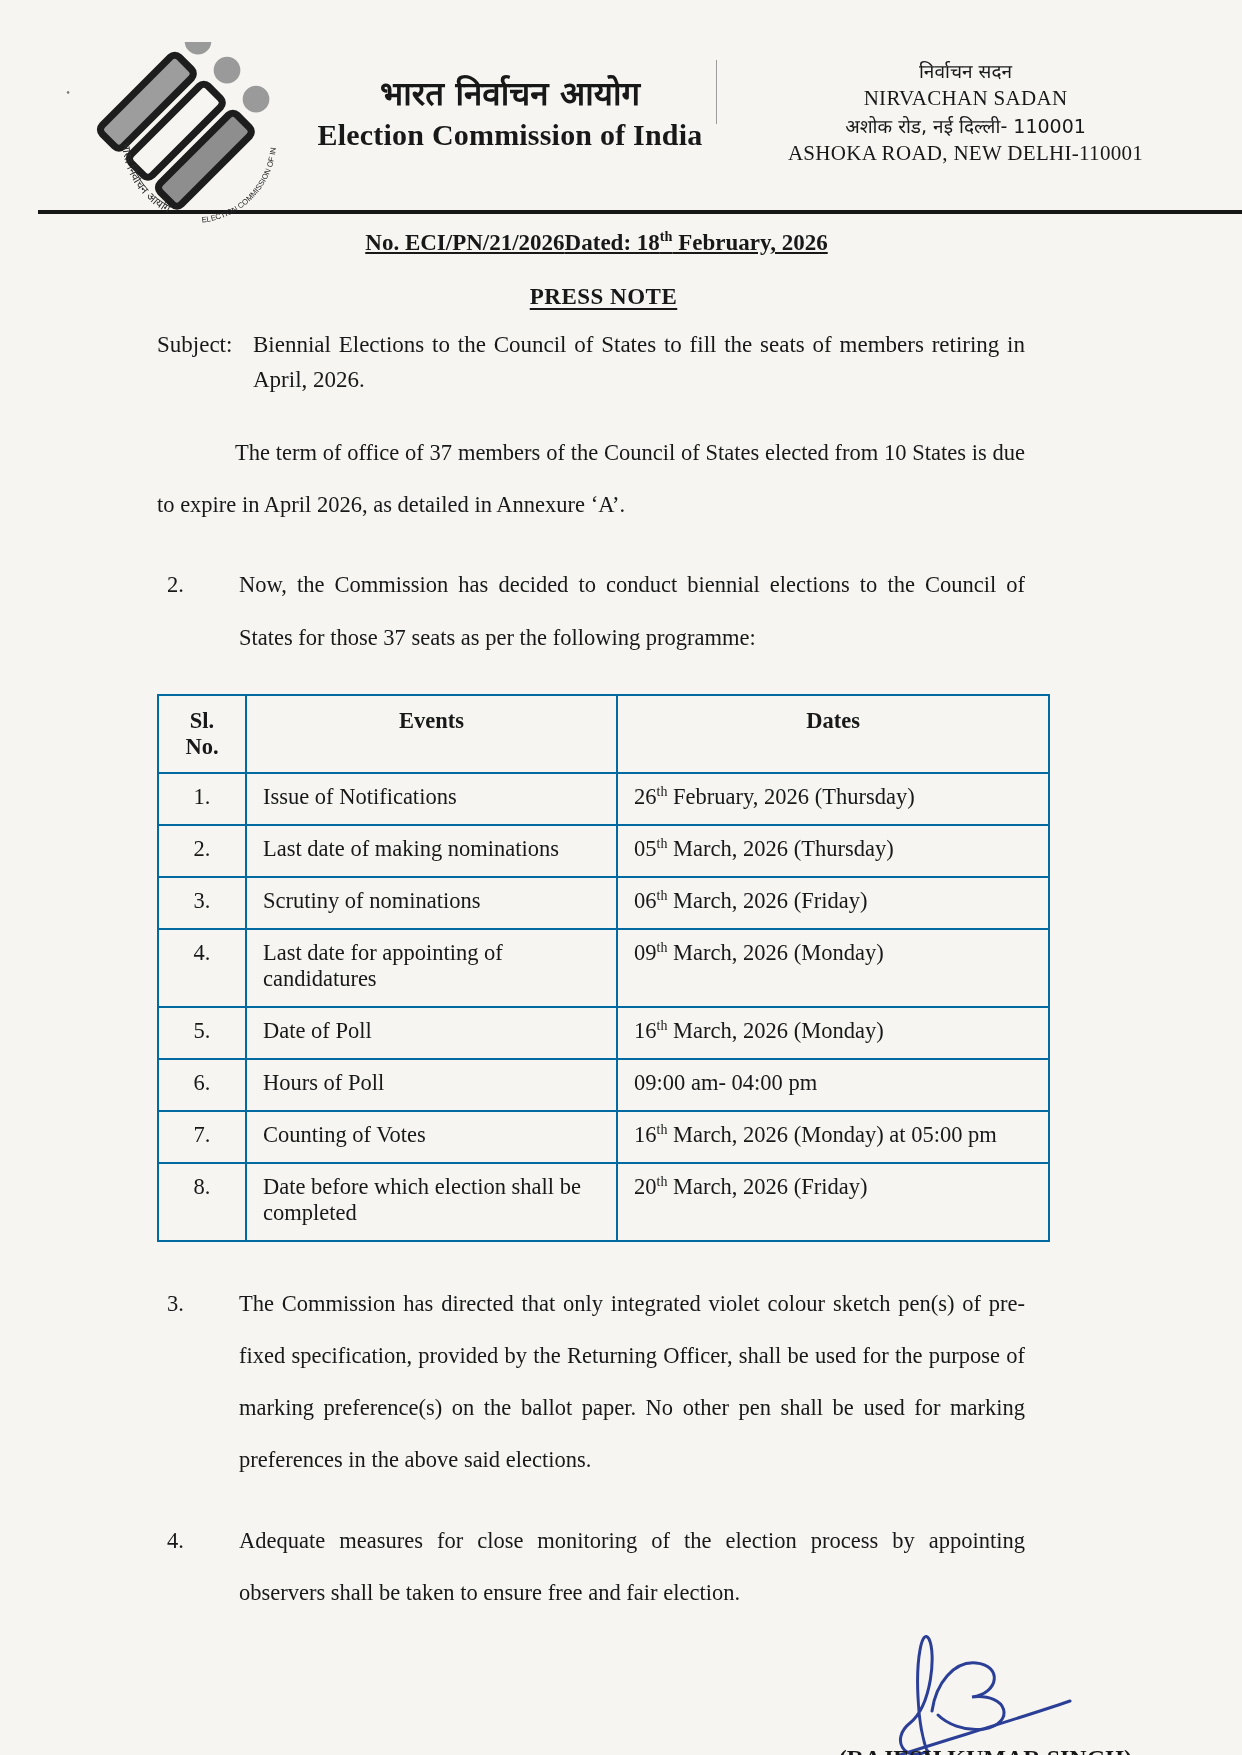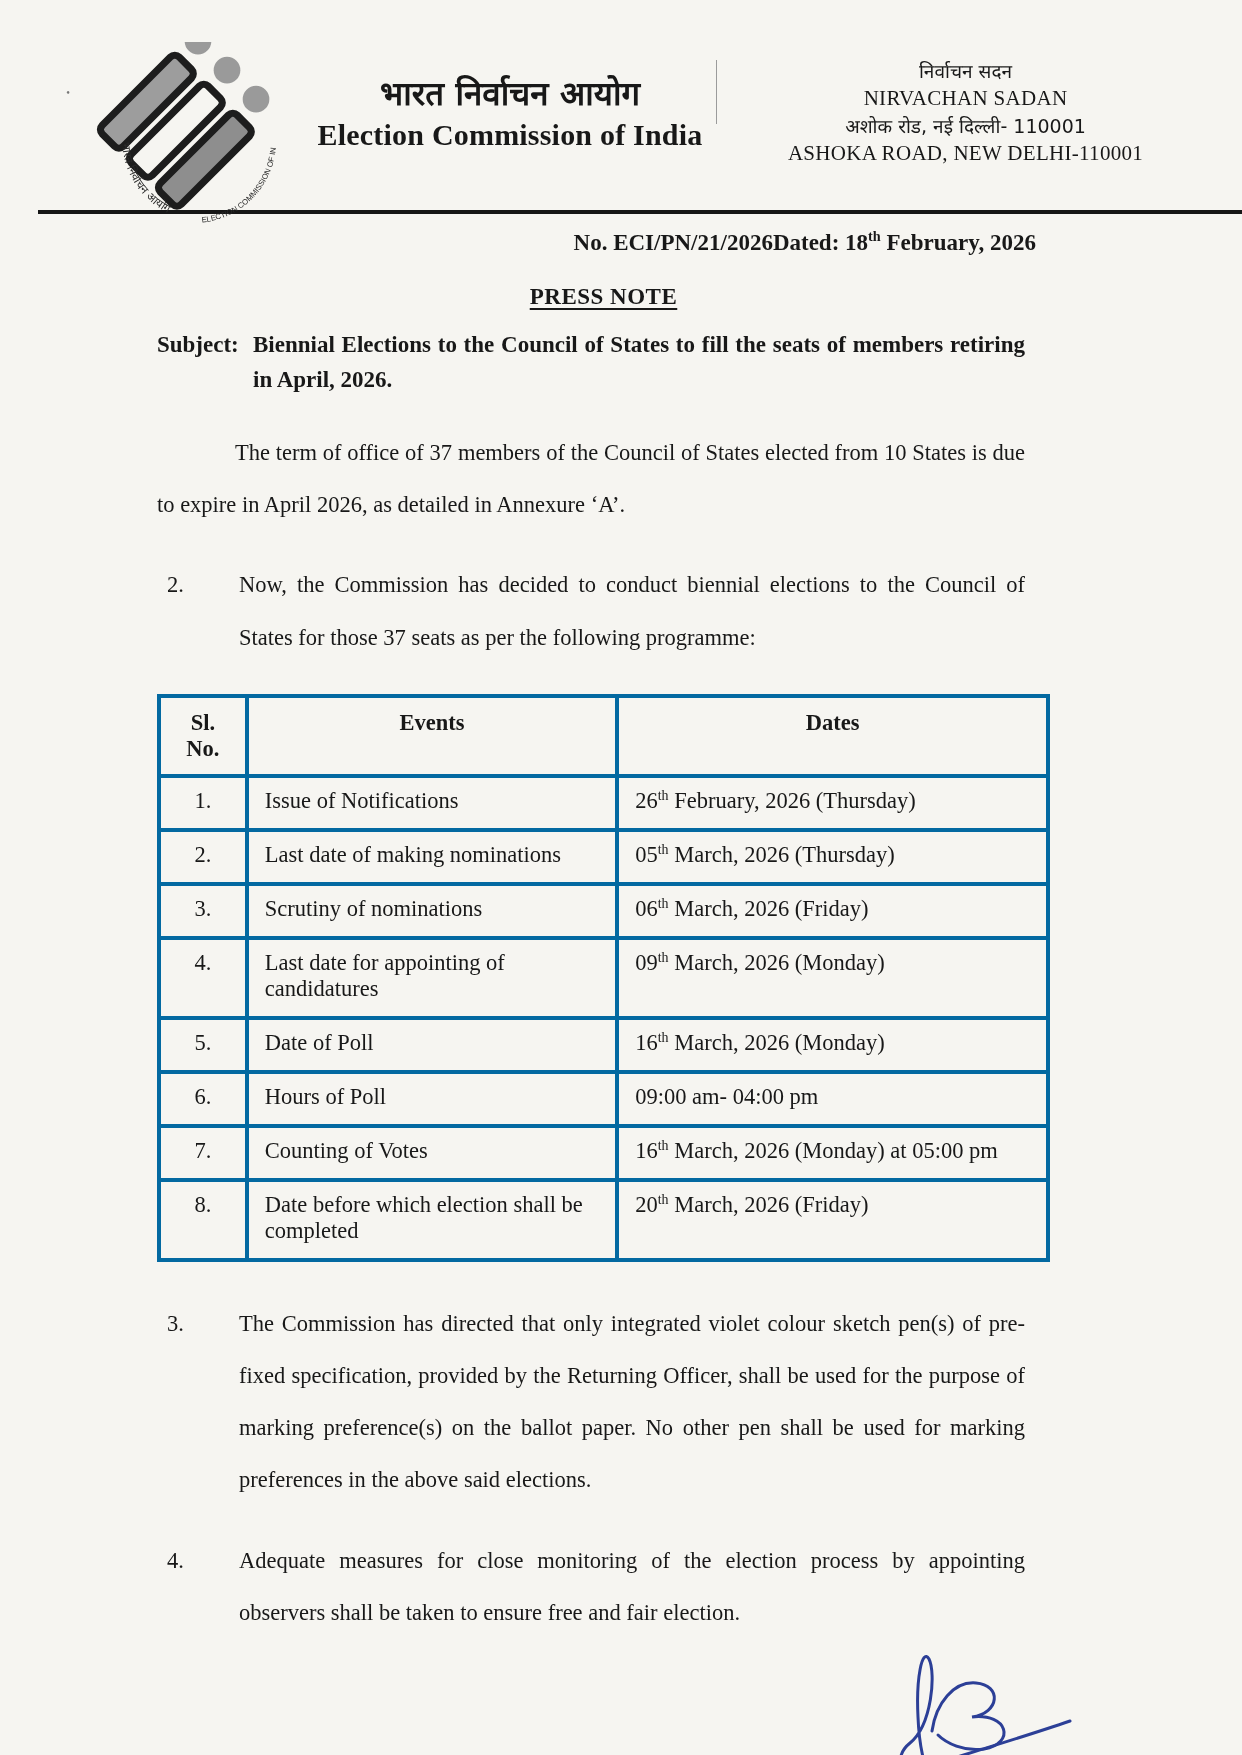--- a/index.html
+++ b/index.html
@@ -51,37 +51,38 @@
 
   .rule{
     height:4px;background:#161616;
     margin:0 0 0 38px;
   }
 
   
   .content{margin-left:157px;width:893px;}
 
   .ref-row{
-    display:flex;justify-content:flex-end;
+    display:flex;justify-content:center;
     font-weight:bold;font-size:23px;
     margin-top:16px;
     padding-right:14px;
+    text-decoration:underline;
   }
 
   .press-note{text-align:center;margin-top:28px;}
   .press-note span{
     font-weight:bold;font-size:23px;letter-spacing:0.5px;
     text-decoration:underline;
     text-underline-offset:4px;
   }
 
   .subject{
     display:flex;
     margin-top:18px;
-    font-weight:bold;font-size:23px;
+    font-weight:normal;font-size:23px;
     line-height:1.5;
     padding-right:25px;
   }
   .subj-label{flex:0 0 96px;}
   .subj-text{flex:1 1 auto;text-align:justify;}
 
   .para{
     font-size:22.5px;line-height:2.32;
     text-align:justify;
     margin:30px 0 0 0;
@@ -99,21 +100,21 @@
   .num-para .num-text{flex:1 1 auto;text-align:justify;}
 
   
   table.programme{
     border-collapse:collapse;
     margin-top:30px;
     width:893px;
     font-size:22.5px;
   }
   table.programme th, table.programme td{
-    border:4px solid #0369a1;
+    border:2px solid #0369a1;
     padding:10px 16px 14px 16px;
     vertical-align:top;
   }
   table.programme th{
     font-weight:bold;text-align:center;
     padding-top:12px;padding-bottom:12px;
   }
   col.c-sl{width:88px;}
   col.c-ev{width:372px;}
   col.c-dt{width:433px;}

